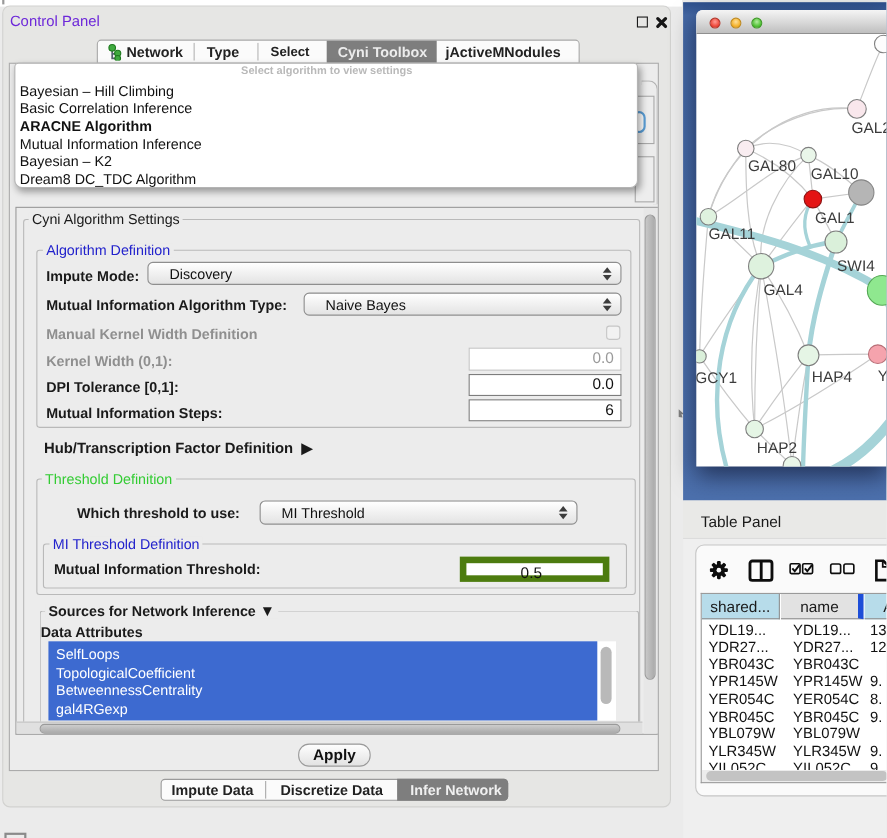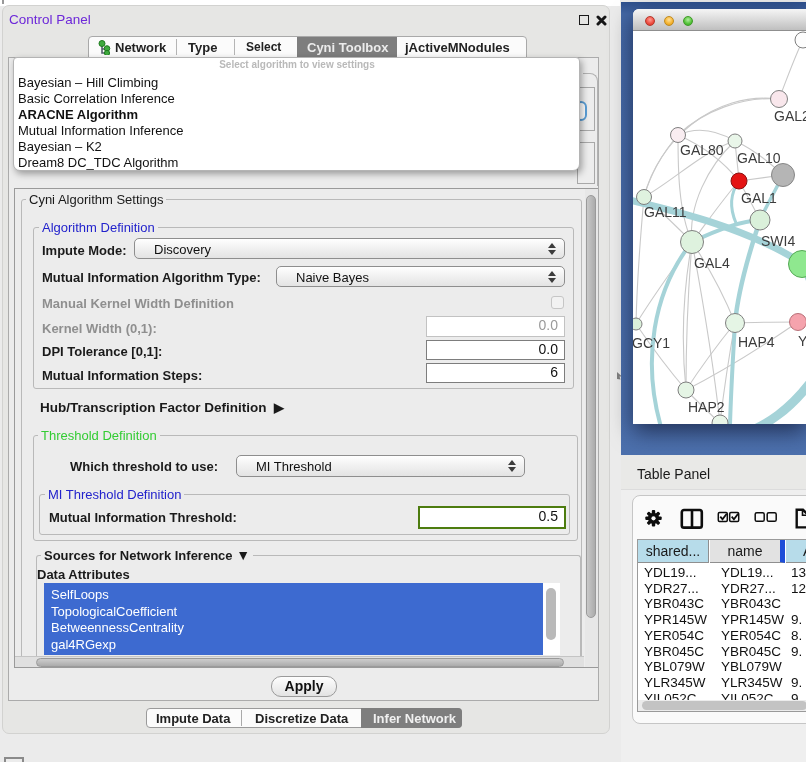--- a/index.html
+++ b/index.html
@@ -109,21 +109,21 @@
   <span class="stepper">
       <i class="up"></i>
       <i class="dn"></i>
     </span>
 </div>
 
 <div class="groupbox" style="left:39px;top:494px;width:531px;height:41px;"></div>
 <div class="gtitle" style="left:45px;top:488px;color:#2222cc;">MI Threshold Definition</div>
 
 <div class="lbl" style="left:49px;top:510px;">Mutual Information Threshold:</div>
-<div class="tfield" style="left:418px;top:506px;width:148px;height:23px;border:2px solid #4d7c0f;">0.5</div>
+<div class="tfield" style="left:418px;top:506px;width:136px;height:23px;border:6px solid #4d7c0f;text-align:center;">0.5</div>
 
 <div class="groupbox" style="left:36px;top:555px;width:545px;height:104px;border-bottom:none;border-radius:3px 3px 0 0;"></div>
 <div class="gtitle" style="left:41px;top:549px;color:#1a1a1a;font-weight:bold;">Sources for Network Inference <span style="font-size:14px;">▼</span></div>
 
 <div class="lbl" style="left:37px;top:567px;">Data Attributes</div>
 <div class="abs" style="left:44px;top:583px;width:516px;height:72px;background:#fff;"></div>
 <div class="abs" style="left:44px;top:583px;width:499px;height:72px;background:#3d6ad0;"></div>
 <div class="abs" style="left:51px;top:587px;font-size:13px;color:#fff;line-height:16.6px;">SelfLoops<br>TopologicalCoefficient<br>BetweennessCentrality<br>gal4RGexp</div>
 <div class="abs" style="left:546px;top:588px;width:10px;height:52px;background:#b9b9b9;border-radius:5px;"></div>
 

